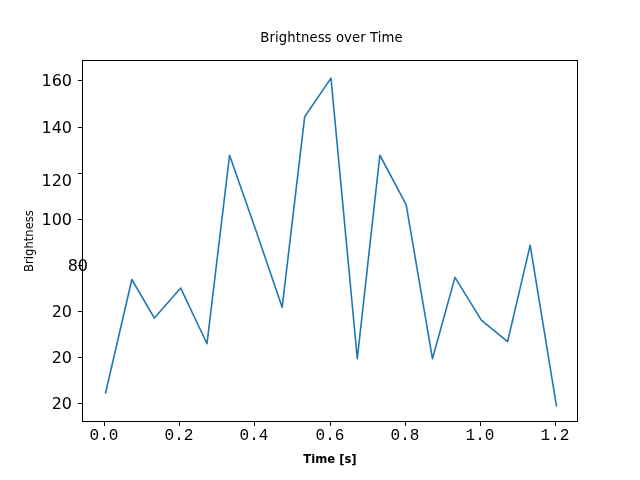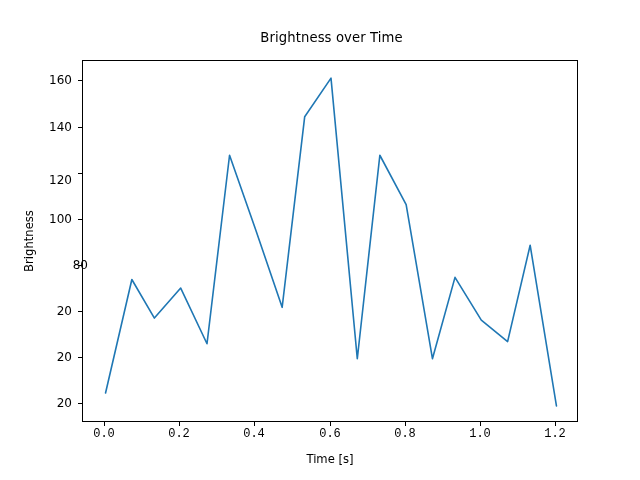--- a/index.html
+++ b/index.html
@@ -44,21 +44,21 @@
   #plot-svg {
     position: absolute;
     left: 0;
     top: 0;
     width: 496px;
     height: 362px;
     display: block;
   }
   .tick-label {
     position: absolute;
-    font-size: 12px;
+    font-size: 16px;
     color: #000000;
     white-space: nowrap;
   }
   .xtick-label {
     transform: translateX(-50%);
     top: 427px;
     font-family: Liberation Mono, monospace;
   }
   .ytick-label {
     transform: translateY(-50%);
@@ -79,20 +79,21 @@
     height: 1.05px;
   }
   #xlabel {
     position: absolute;
     left: 82px;
     width: 496px;
     top: 452px;
     text-align: center;
     font-size: 11.6px;
     color: #000000;
+    font-weight: bold;
   }
   #ylabel {
     position: absolute;
     left: 0px;
     top: 0px;
     width: 362px;
     text-align: center;
     font-size: 11.6px;
     color: #000000;
     transform-origin: 0 0;

